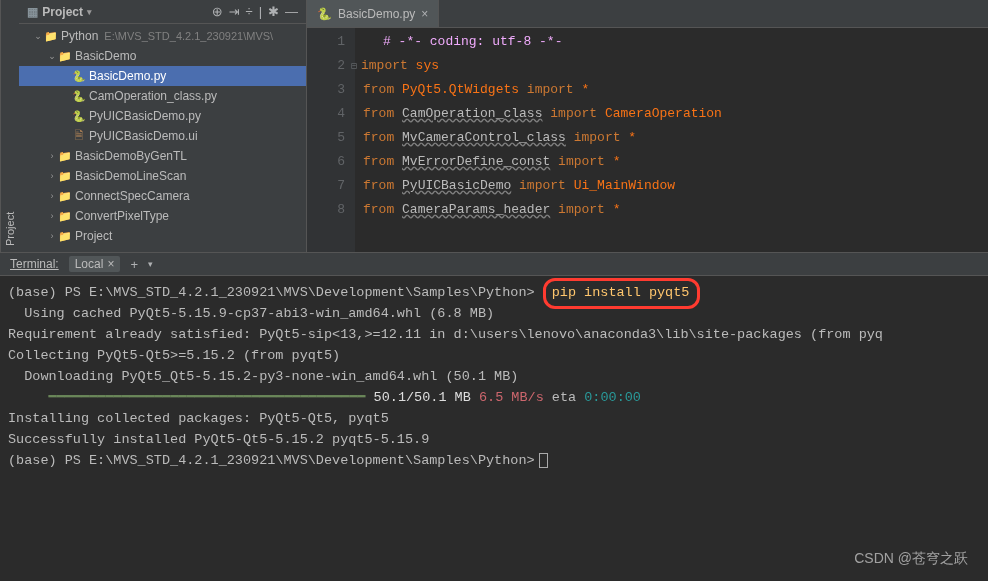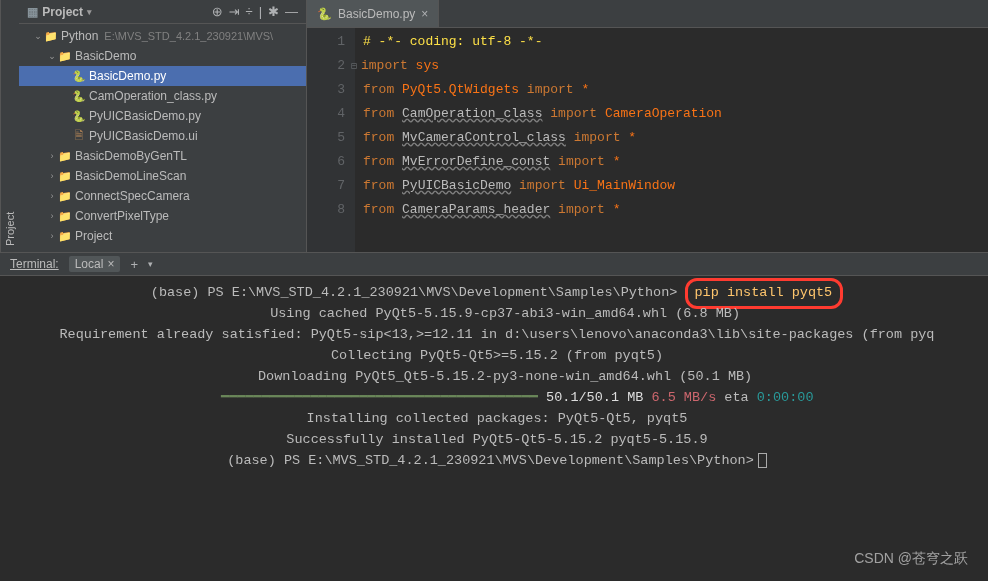--- a/index.html
+++ b/index.html
@@ -71,26 +71,26 @@
   cursor: pointer;
   font-size: 12px;
 }
 .tab .close { font-size: 12px; color: #afb1b3; }
 .editor-body { flex: 1; display: flex; font-family: "Consolas", "Courier New", monospace; font-size: 13px; line-height: 24px; overflow: hidden; }
 .gutter { width: 48px; background: #313335; color: #606366; text-align: right; padding-right: 10px; padding-top: 2px; }
 .gutter div { height: 24px; }
 .code { flex: 1; padding-left: 8px; padding-top: 2px; }
 .code .line { height: 24px; white-space: pre; }
 .kw { color: #cc7832; }
-.cm { color: #fde047; }
+.cm { color: #f0abfc; margin-left: 20px; }
 .fn { color: #f97316; }
 .und { text-decoration: underline; text-decoration-style: wavy; text-decoration-color: #808080; }
 .collapse-mark { color: #606366; font-size: 10px; display: inline-block; width: 10px; margin-left: -12px; }
 
-.terminal-panel { flex: 1; display: flex; flex-direction: column; border-top: 1px solid #555; background: #2b2b2b; text-align: center; }
+.terminal-panel { flex: 1; display: flex; flex-direction: column; border-top: 1px solid #555; background: #2b2b2b; }
 .terminal-header {
   display: flex;
   align-items: center;
   background: #3c3f41;
   border-bottom: 1px solid #555;
   padding: 3px 10px;
   gap: 10px;
   font-size: 12px;
 }
 .terminal-header .tlabel { text-decoration: underline; }

